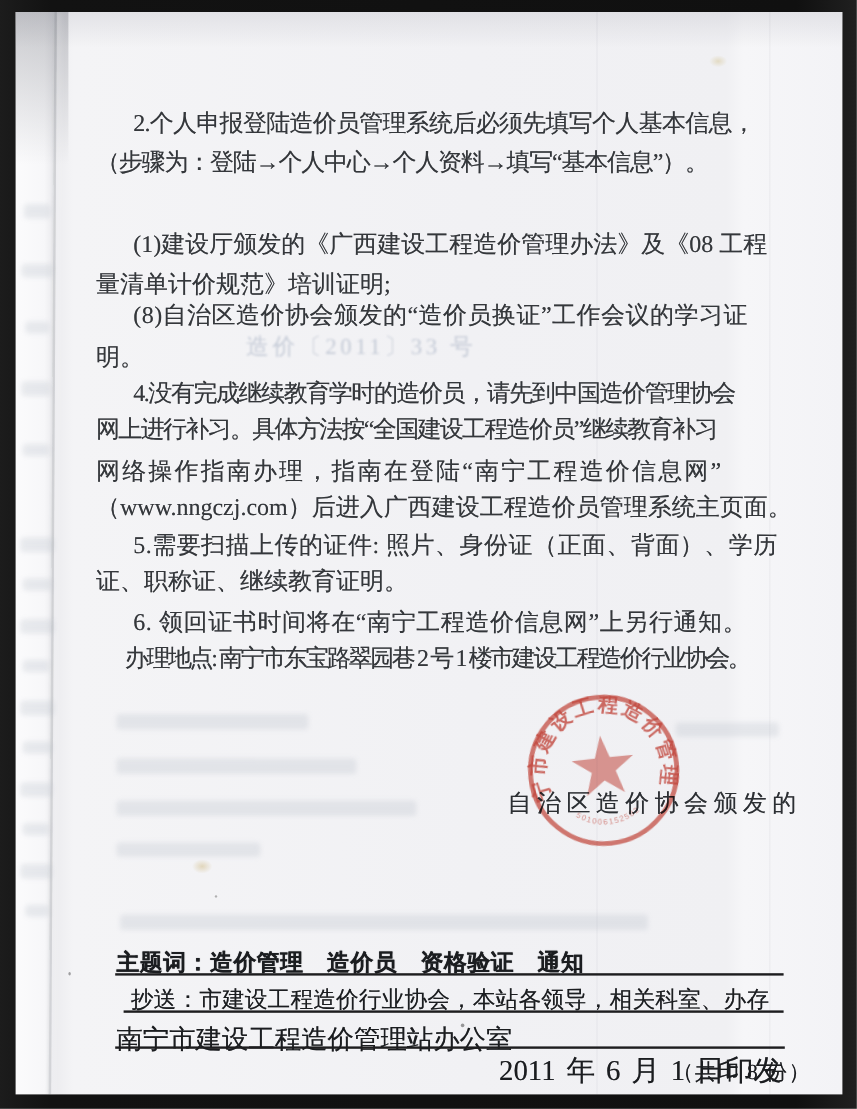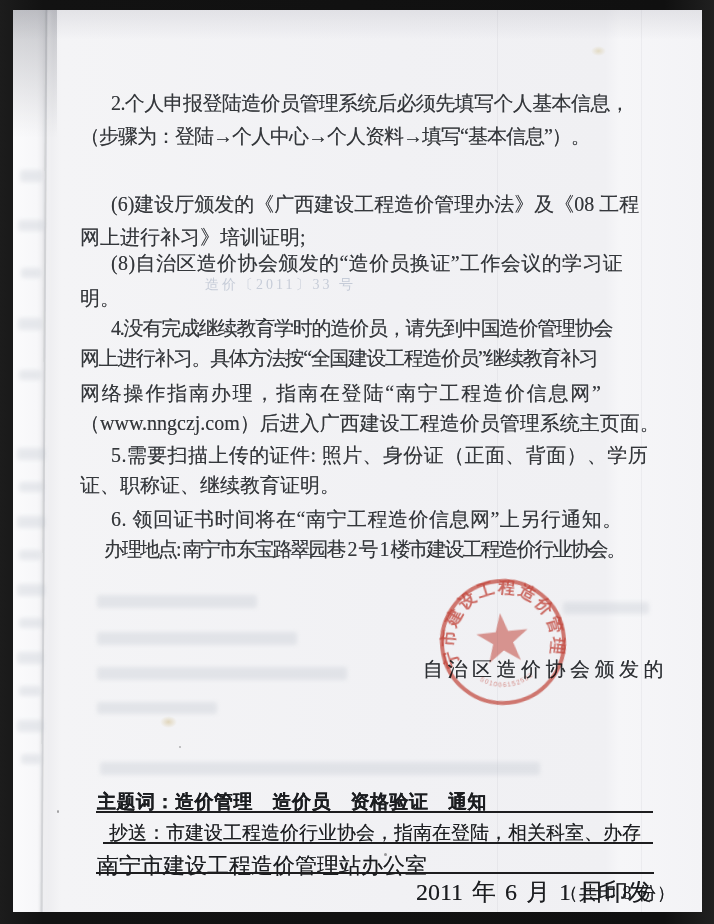--- a/index.html
+++ b/index.html
@@ -27,21 +27,21 @@
     text-shadow:0 0 .5px rgba(52,55,59,.55);
   }
   .in{text-indent:31px;}
   .date-line{
     position:absolute;left:410px;top:646px;font-size:20px;color:#2c2f33;
     letter-spacing:4.5px;white-space:nowrap;text-shadow:0 0 .5px rgba(44,47,51,.55);
   }
   .stamp{position:absolute;left:423px;top:565px;width:134px;height:134px;
     mix-blend-mode:multiply;opacity:.9;transform:rotate(-6deg);filter:blur(.3px);}
   .ghost-num{
-    position:absolute;left:192px;top:266px;font-size:14px;letter-spacing:3px;
+    position:absolute;left:192px;top:266px;font-size:19px;letter-spacing:3px;
     color:rgba(96,116,148,.30);filter:blur(.7px);white-space:nowrap;
   }
   .smudge{position:absolute;background:#a7b0bc;opacity:.22;filter:blur(2px);border-radius:3px;}
   .stain{position:absolute;border-radius:50%;}
   .rule{position:absolute;height:2px;background:#1d1d1f;}
   .ft{position:absolute;white-space:nowrap;color:#1b1d20;font-size:19px;
     text-shadow:0 0 .4px rgba(27,29,32,.6);}
   .kw{font-weight:bold;font-size:19px;letter-spacing:.5px;
     font-family:Liberation Sans, sans-serif;text-shadow:0 0 .6px #1b1d20;}
   .speck{position:absolute;border-radius:50%;background:#4a4a4c;}
@@ -52,22 +52,22 @@
 <div class="paper">
   <div class="corner-shade"></div>
   <div class="crease"></div>
   <div class="fold" style="left:484px"></div>
   <div class="fold" style="left:628px"></div>
 
   <div class="ghost-num">造价〔2011〕33 号</div>
 
   <div class="bl in" style="top:80px;letter-spacing:-.6px">2.个人申报登陆造价员管理系统后必须先填写个人基本信息，</div>
   <div class="bl" style="top:113px;letter-spacing:-1px">（步骤为：登陆→个人中心→个人资料→填写“基本信息”）。</div>
-  <div class="bl in" style="top:181px">(6)建设厅颁发的《广西建设工程造价管理办法》及《08 工程</div>
-  <div class="bl" style="top:214px">网上进行补习》培训证明;</div>
+  <div class="bl in" style="top:181px">(1)建设厅颁发的《广西建设工程造价管理办法》及《08 工程</div>
+  <div class="bl" style="top:214px">量清单计价规范》培训证明;</div>
   <div class="bl in" style="top:240px;letter-spacing:.4px">(8)自治区造价协会颁发的“造价员换证”工作会议的学习证</div>
   <div class="bl" style="top:275px">明。</div>
   <div class="bl in" style="top:305px;letter-spacing:-1.2px">4.没有完成继续教育学时的造价员，请先到中国造价管理协会</div>
   <div class="bl" style="top:335px;letter-spacing:-1.4px">网上进行补习。具体方法按“全国建设工程造价员”继续教育补习</div>
   <div class="bl" style="top:370px;letter-spacing:1.8px">网络操作指南办理，指南在登陆“南宁工程造价信息网”</div>
   <div class="bl" style="top:400px">（www.nngczj.com）后进入广西建设工程造价员管理系统主页面。</div>
   <div class="bl in" style="top:432px;letter-spacing:.4px">5.需要扫描上传的证件: 照片、身份证（正面、背面）、学历</div>
   <div class="bl" style="top:462px">证、职称证、继续教育证明。</div>
   <div class="bl in" style="top:496px;letter-spacing:.5px">6. 领回证书时间将在“南宁工程造价信息网”上另行通知。</div>
   <div class="bl" style="top:526px;text-indent:24px;letter-spacing:-2px">办理地点: 南宁市东宝路翠园巷 2 号 1 楼市建设工程造价行业协会。</div>
@@ -84,21 +84,21 @@
     <text font-size="17" fill="#c8372a" fill-opacity=".8" letter-spacing="2.2" font-family="Liberation Serif, DejaVu Serif, serif" font-weight="bold">
       <textPath href="#arcTop" startOffset="50%" text-anchor="middle">南宁市建设工程造价管理站</textPath>
     </text>
     <text font-size="6.5" fill="#c8372a" fill-opacity=".62" letter-spacing="1.2" font-family="Liberation Sans, DejaVu Sans, sans-serif">
       <textPath href="#arcBot" startOffset="50%" text-anchor="middle">501006152582</textPath>
     </text>
   </svg>
 
   <div class="ft kw" style="left:84px;top:779px">主题词：造价管理　造价员　资格验证　通知</div>
   <div class="rule" style="left:83px;top:801px;width:557px"></div>
-  <div class="ft" style="left:96px;top:810px">抄送：市建设工程造价行业协会，指南在登陆，相关科室、办存</div>
+  <div class="ft" style="left:96px;top:810px">抄送：市建设工程造价行业协会，本站各领导，相关科室、办存</div>
   <div class="rule" style="left:90px;top:832px;width:550px"></div>
   <div class="ft" style="left:84px;top:841px;font-size:22px">南宁市建设工程造价管理站办公室</div>
   <div class="ft" style="right:50px;top:866px;font-size:24px;word-spacing:3px">2011 年 6 月 1 日印发</div>
   <div class="rule" style="left:83px;top:862px;width:558px"></div>
   <div class="ft" style="left:547px;top:871px;font-size:18px;letter-spacing:1px">（共印 8 份）</div>
 
   <div class="stain" style="left:147px;top:706px;width:17px;height:12px;background:radial-gradient(closest-side,rgba(210,190,140,.55),rgba(210,190,140,0))"></div>
   <div class="stain" style="left:578px;top:36px;width:15px;height:10px;background:radial-gradient(closest-side,rgba(214,198,150,.5),rgba(214,198,150,0))"></div>
   <div class="speck" style="left:371px;top:843px;width:3px;height:3px;opacity:.55"></div>
   <div class="speck" style="left:44px;top:800px;width:2px;height:3px;opacity:.5"></div>

